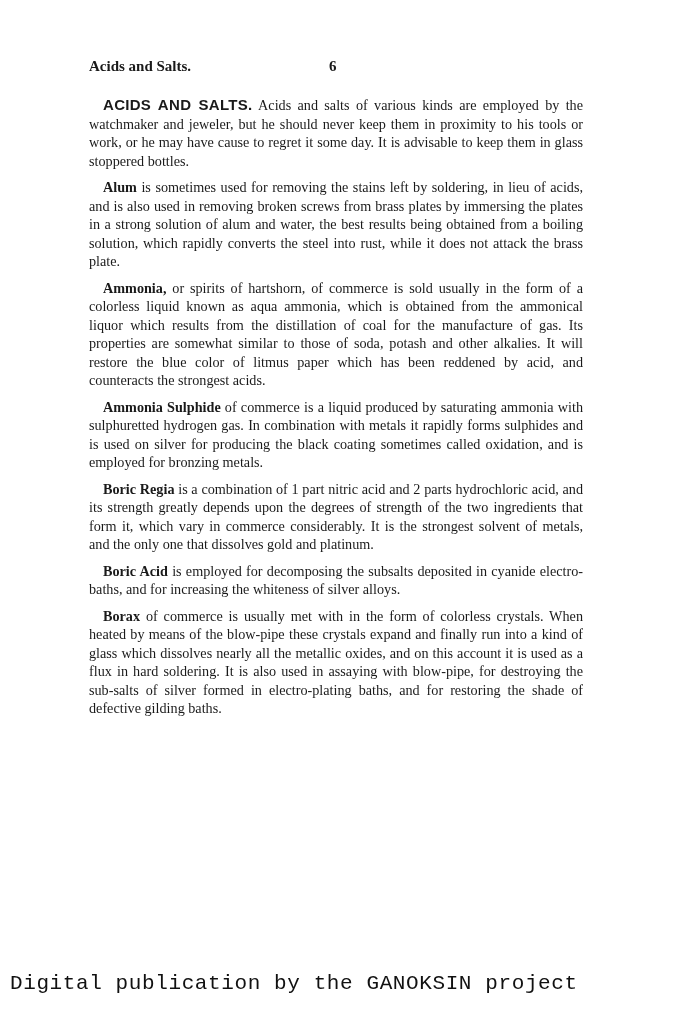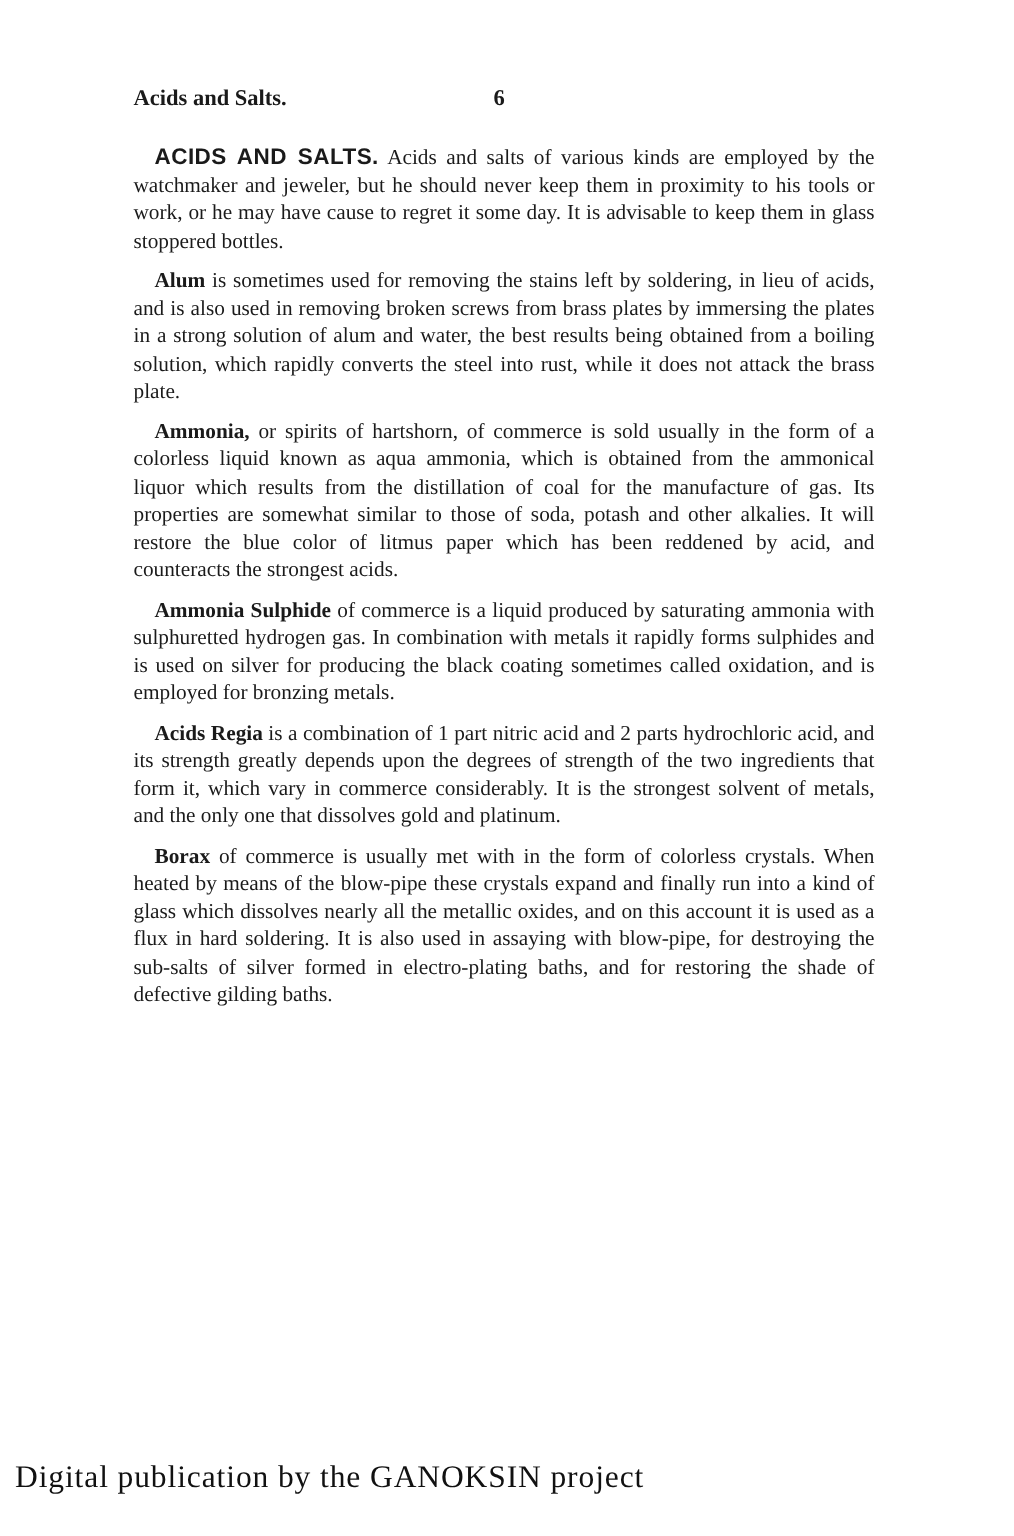--- a/index.html
+++ b/index.html
@@ -28,32 +28,33 @@
     }
     .term {
       font-weight: bold;
     }
     .term.caps {
       font-family: "Liberation Sans", "DejaVu Sans", sans-serif;
       font-size: 15px; letter-spacing: 0.3px;
     }
     .footer {
       position: absolute; left: 10px; top: 972px;
-      font-family: Liberation Serif, serif; font-size: 21px; letter-spacing: 0.6px;
+      font-family: Liberation Mono, monospace; font-size: 21px; letter-spacing: 0.6px;
       color: #111;
     }
   </style>
 </head>
 <body>
 
 <div class="page-header">Acids and Salts.</div>
 <div class="page-number">6</div>
 
 <div class="body-text">
   <p class="para"><span class="term caps">ACIDS AND SALTS.</span><span> Acids and salts of various kinds are employed by the watchmaker and jeweler, but he should never keep them in proximity to his tools or work, or he may have cause to regret it some day. It is advisable to keep them in glass stoppered bottles.</span></p>
   <p class="para"><span class="term">Alum</span><span> is sometimes used for removing the stains left by soldering, in lieu of acids, and is also used in removing broken screws from brass plates by immersing the plates in a strong solution of alum and water, the best results being obtained from a boiling solution, which rapidly converts the steel into rust, while it does not attack the brass plate.</span></p>
   <p class="para"><span class="term">Ammonia,</span><span> or spirits of hartshorn, of commerce is sold usually in the form of a colorless liquid known as aqua ammonia, which is obtained from the ammonical liquor which results from the distillation of coal for the manufacture of gas. Its properties are somewhat similar to those of soda, potash and other alkalies. It will restore the blue color of litmus paper which has been reddened by acid, and counteracts the strongest acids.</span></p>
   <p class="para"><span class="term">Ammonia Sulphide</span><span> of commerce is a liquid produced by saturating ammonia with sulphuretted hydrogen gas. In combination with metals it rapidly forms sulphides and is used on silver for producing the black coating sometimes called oxidation, and is employed for bronzing metals.</span></p>
-  <p class="para"><span class="term">Acids Regia</span><span> is a combination of 1 part nitric acid and 2 parts hydrochloric acid, and its strength greatly depends upon the degrees of strength of the two ingredients that form it, which vary in commerce considerably. It is the strongest solvent of metals, and the only one that dissolves gold and platinum.</span></p>
+  <p class="para"><span class="term">Boric Regia</span><span> is a combination of 1 part nitric acid and 2 parts hydrochloric acid, and its strength greatly depends upon the degrees of strength of the two ingredients that form it, which vary in commerce considerably. It is the strongest solvent of metals, and the only one that dissolves gold and platinum.</span></p>
+  <p class="para"><span class="term">Boric Acid</span><span> is employed for decomposing the subsalts deposited in cyanide electro-baths, and for increasing the whiteness of silver alloys.</span></p>
   <p class="para"><span class="term">Borax</span><span> of commerce is usually met with in the form of colorless crystals. When heated by means of the blow-pipe these crystals expand and finally run into a kind of glass which dissolves nearly all the metallic oxides, and on this account it is used as a flux in hard soldering. It is also used in assaying with blow-pipe, for destroying the sub-salts of silver formed in electro-plating baths, and for restoring the shade of defective gilding baths.</span></p>
 </div>
 
 <div class="footer">Digital publication by the GANOKSIN project</div>
 
 </body></html>

